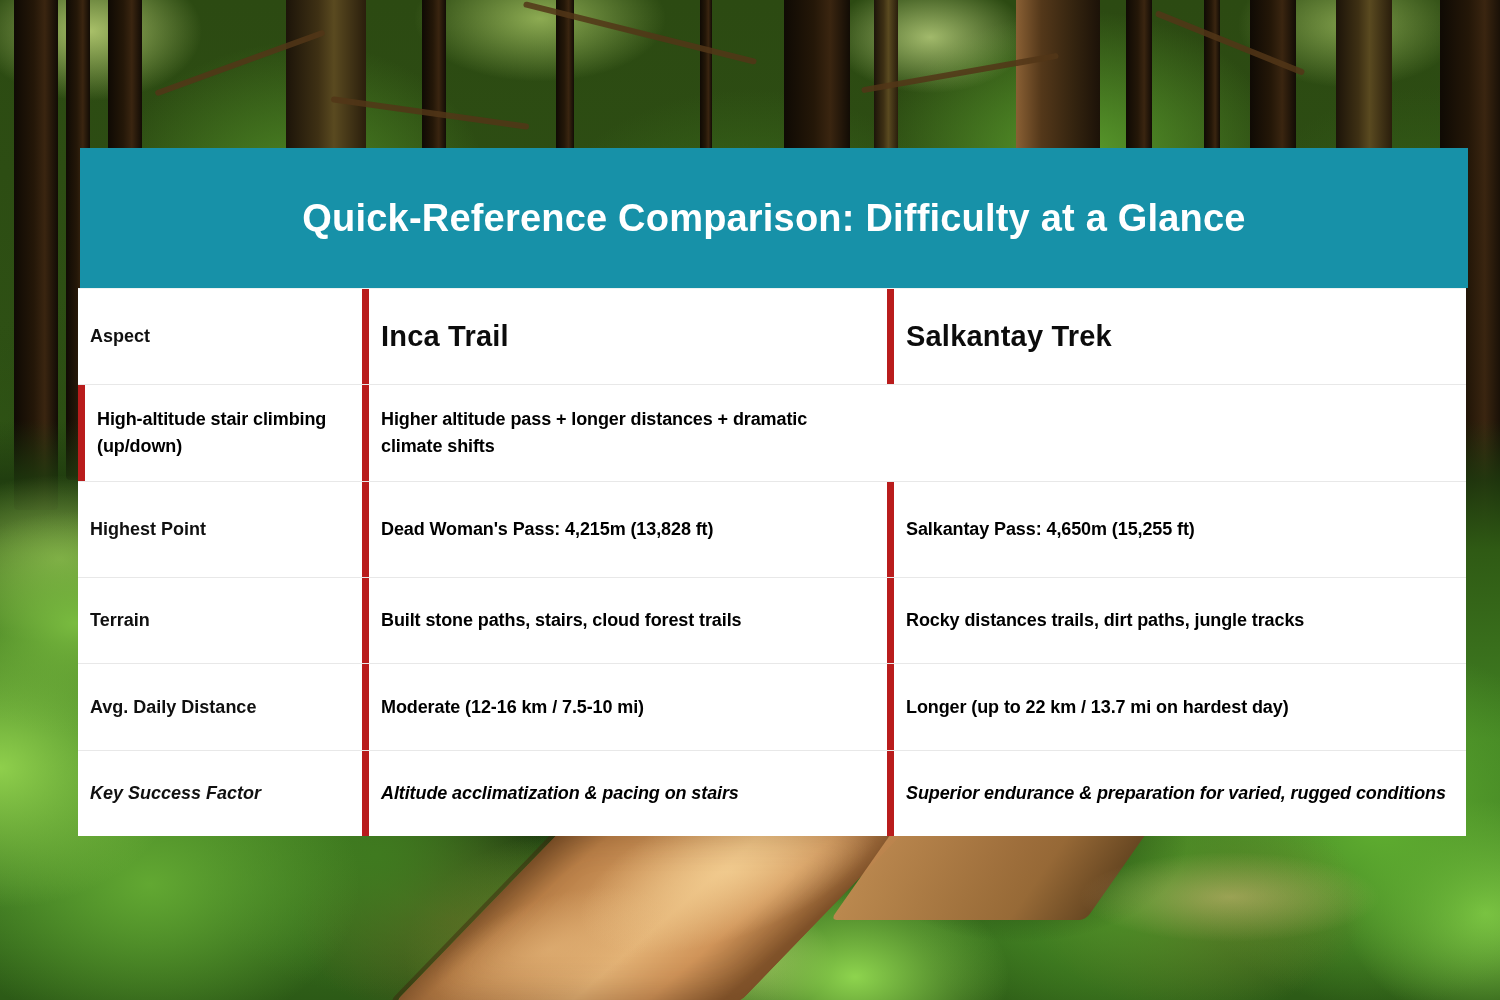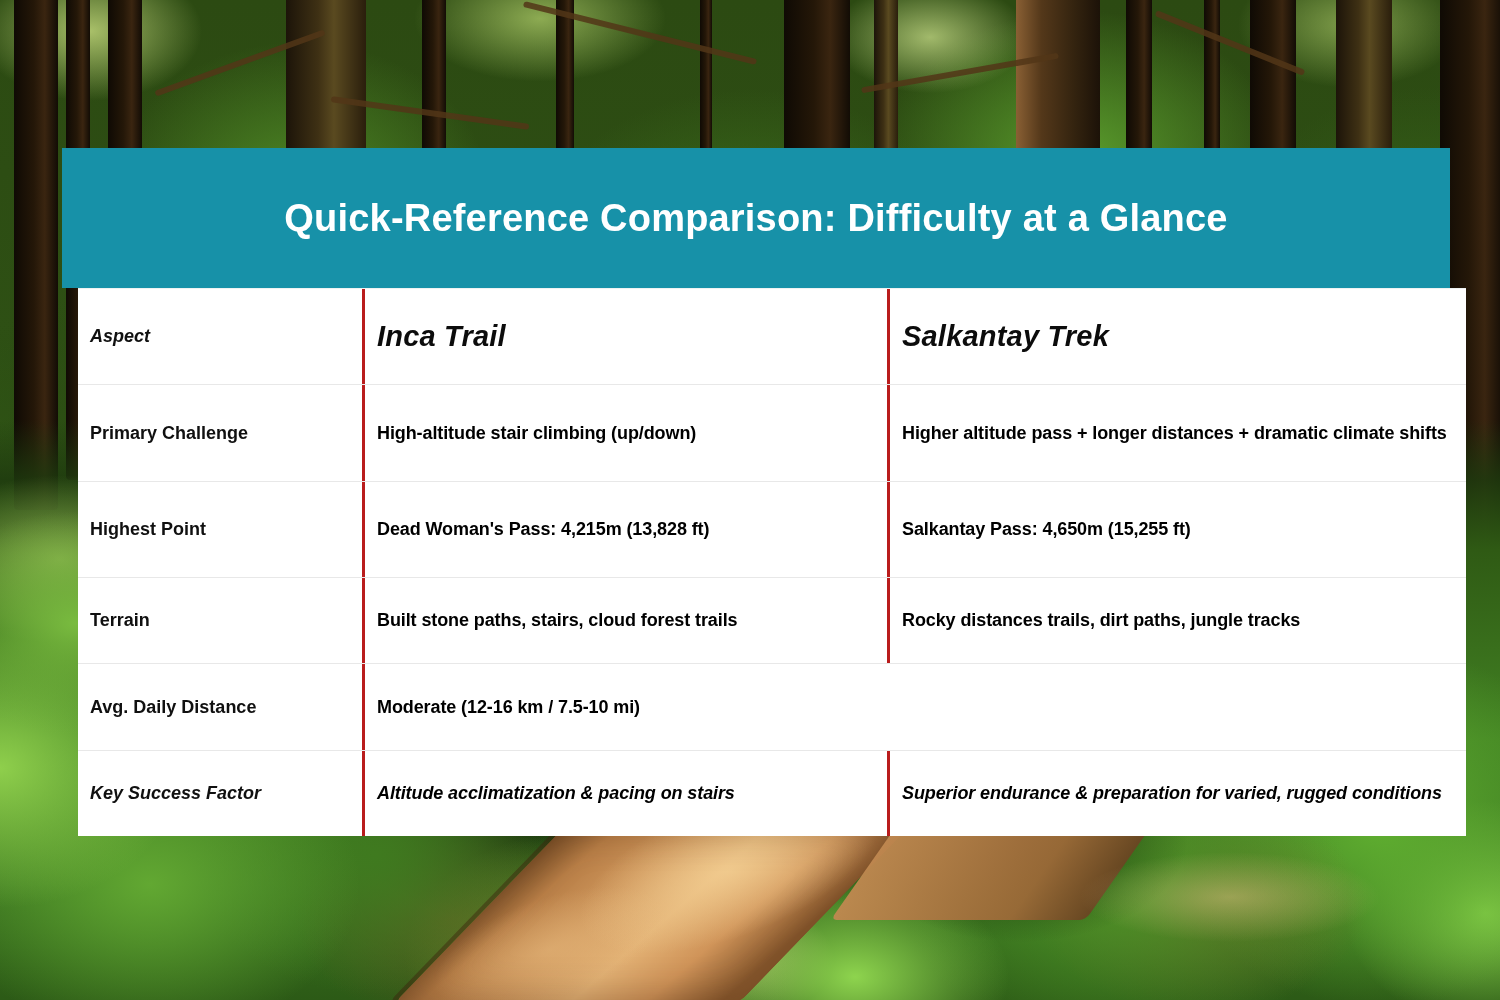--- a/index.html
+++ b/index.html
@@ -57,33 +57,33 @@
       radial-gradient(140px 90px at 30% 70%, rgba(230,185,125,.55), transparent 70%),
       linear-gradient(100deg,#7c5128,#b97f47 15%,#cf975c 35%,#e3b275 55%,#d09459 75%,#8a5a2e 95%);
     box-shadow:inset 0 0 34px rgba(60,30,10,.38), -6px 0 0 rgba(60,34,14,.45);}
   .path-ext{position:absolute;left:895px;top:828px;width:255px;height:92px;
     transform:skewX(-35deg);transform-origin:top left;border-radius:6px;opacity:.95;
     background:linear-gradient(90deg,#c08850,#9c6a38 70%,#6a4522);}
   .sun-streak{position:absolute;left:1080px;top:852px;width:300px;height:90px;border-radius:50%;
     background:radial-gradient(closest-side, rgba(240,200,140,.45), transparent);}
 
   
-  .banner{position:absolute;left:62px;top:148px;width:1388px;height:140px;
+  .banner{position:absolute;left:80px;top:148px;width:1388px;height:140px;
     display:flex;align-items:center;justify-content:center;}
   .banner h1{margin:0;font-size:38px;font-weight:700;letter-spacing:.2px;}
 
   
   .table-card{position:absolute;left:78px;top:288px;width:1388px;background:#ffffff;
     border-top:1px solid #eef2f2;}
   .trow{display:grid;grid-template-columns:284px 525px 579px;border-top:1px solid #e8e8e8;}
   .trow:first-child{border-top:none;}
   .cell{display:flex;align-items:center;padding:12px 16px 12px 12px;box-sizing:border-box;
     line-height:1.5;}
-  .cell.c2,.cell.c3{border-left:3px solid #b91c1c;}
-  .thead{min-height:95px;font-style:italic;}
+  .cell.c2,.cell.c3{border-left:7px solid #b91c1c;}
+  .thead{min-height:95px;}
   .r1{min-height:96px;} .r2{min-height:95px;} .r3{min-height:85px;}
   .r4{min-height:86px;} .r5{min-height:85px;font-style:italic;}
   .th-aspect{font-size:18px;font-weight:700;color:#101010;}
   .th-main{font-size:29px;font-weight:700;color:#0c0c0c;letter-spacing:.2px;}
   .rowlabel{font-size:18px;font-weight:700;color:#101010;}
   .bodytext{font-size:18px;font-weight:700;color:#000000;letter-spacing:-0.1px;}
 </style>
 </head>
 <body>
 
@@ -122,37 +122,37 @@
     <h1 style="color: rgb(255, 255, 255);">Quick-Reference Comparison: Difficulty at a Glance</h1>
   </div>
 
   <div class="table-card">
     <div class="trow thead">
       <div class="cell c1 th-aspect">Aspect</div>
       <div class="cell c2 th-main">Inca Trail</div>
       <div class="cell c3 th-main">Salkantay Trek</div>
     </div>
     <div class="trow r1">
-      <div class="cell c1 rowlabel">Primary Challenge</div>
       <div class="cell c2 bodytext">High-altitude stair climbing (up/down)</div>
       <div class="cell c3 bodytext">Higher altitude pass + longer distances + dramatic climate shifts</div>
     </div>
     <div class="trow r2">
       <div class="cell c1 rowlabel">Highest Point</div>
       <div class="cell c2 bodytext">Dead Woman's Pass: 4,215m (13,828 ft)</div>
       <div class="cell c3 bodytext">Salkantay Pass: 4,650m (15,255 ft)</div>
     </div>
     <div class="trow r3">
       <div class="cell c1 rowlabel">Terrain</div>
       <div class="cell c2 bodytext">Built stone paths, stairs, cloud forest trails</div>
       <div class="cell c3 bodytext">Rocky distances trails, dirt paths, jungle tracks</div>
     </div>
     <div class="trow r4">
       <div class="cell c1 rowlabel">Avg. Daily Distance</div>
       <div class="cell c2 bodytext">Moderate (12-16 km / 7.5-10 mi)</div>
+      <div class="cell c3 bodytext">Longer (up to 22 km / 13.7 mi on hardest day)</div>
     </div>
     <div class="trow r5">
       <div class="cell c1 rowlabel">Key Success Factor</div>
       <div class="cell c2 bodytext">Altitude acclimatization &amp; pacing on stairs</div>
       <div class="cell c3 bodytext">Superior endurance &amp; preparation for varied, rugged conditions</div>
     </div>
   </div>
 
 </div>
 

